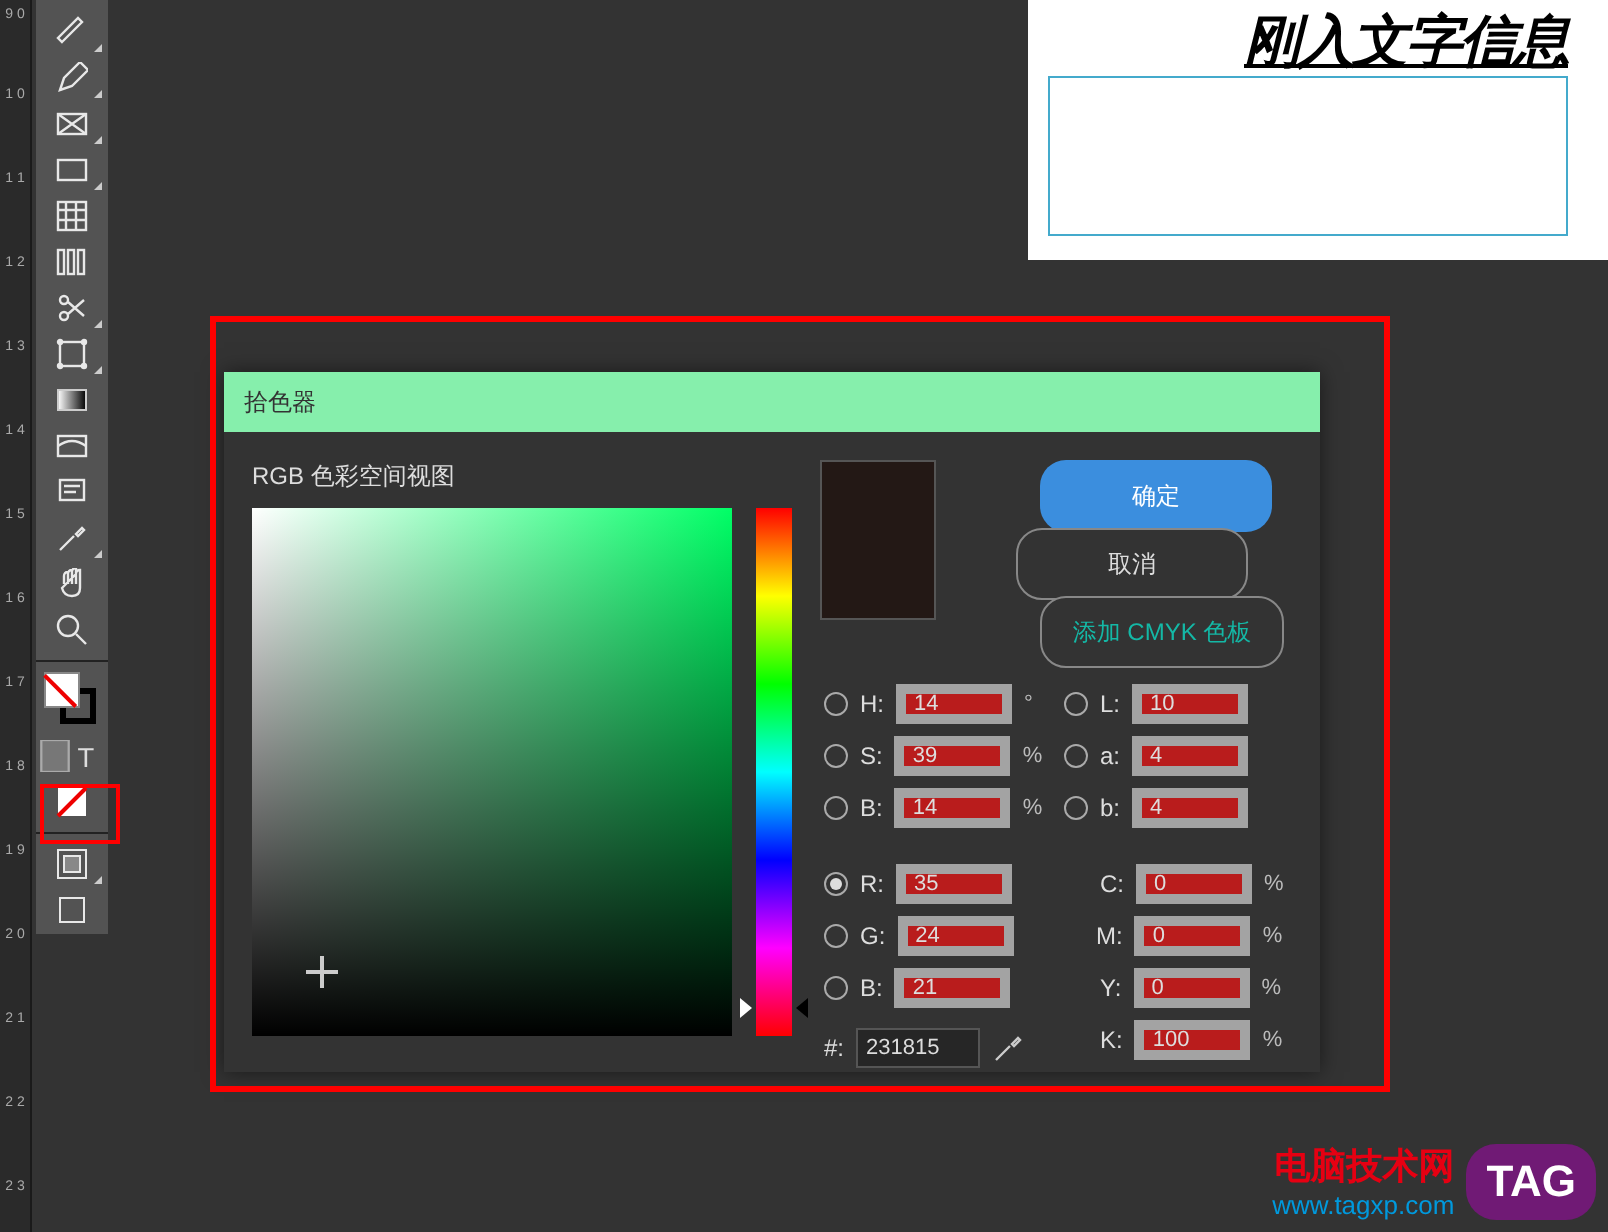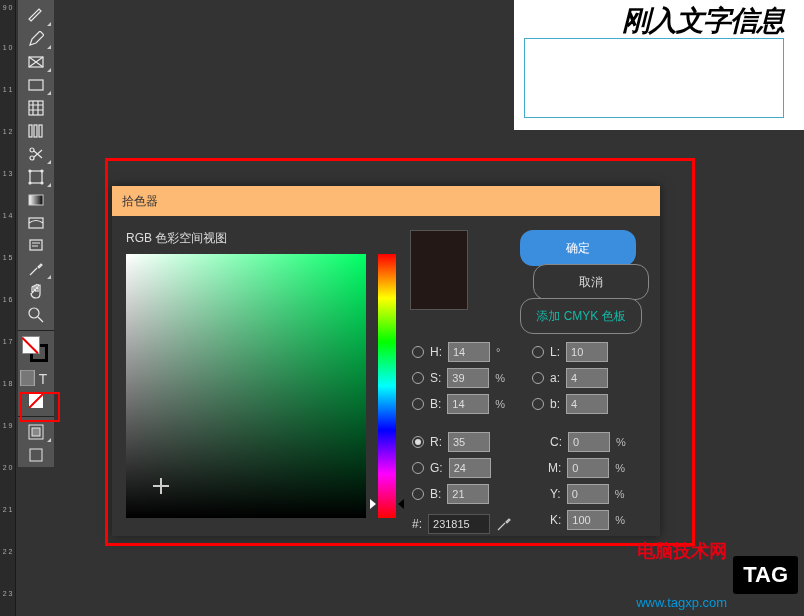--- a/index.html
+++ b/index.html
@@ -1,74 +1,74 @@
 <!DOCTYPE html>
 <html><head>
 <meta charset="utf-8">
 <style>
 * { box-sizing: border-box; margin: 0; padding: 0; }
 body { font-family: "Microsoft YaHei", sans-serif; background: #333; width: 804px; height: 616px; overflow: hidden; position: relative; }
 .canvas-bg { position: absolute; right: 0; top: 0; width: 290px; height: 130px; background: #fff; }
-.canvas-text { position: absolute; right: 20px; top: 2px; font-size: 28px; font-weight: 900; font-style: italic; color: #000; letter-spacing: -1px; }
+.canvas-text { position: absolute; right: 20px; top: 2px; font-size: 28px; font-weight: 900; font-style: italic; color: #000; letter-spacing: -1px; text-decoration: underline; }
 .canvas-frame { position: absolute; right: 20px; top: 38px; width: 260px; height: 80px; border: 1px solid #44aacc; }
 
 .ruler-left { position: absolute; left: 0; top: 0; width: 16px; height: 616px; background: #2a2a2a; border-right: 1px solid #1a1a1a; }
 .ruler-left .tick { position: absolute; left: 0; width: 100%; font-size: 7px; color: #aaa; text-align: center; }
 
 .toolbar { position: absolute; left: 18px; top: 0; width: 36px; background: #535353; padding-top: 4px; }
 .tool { width: 32px; height: 22px; margin: 1px 2px; display: flex; align-items: center; justify-content: center; color: #e8e8e8; cursor: pointer; position: relative; }
 .tool svg { width: 16px; height: 16px; }
 .tool .expand { position: absolute; right: 1px; bottom: 1px; width: 0; height: 0; border-left: 4px solid transparent; border-bottom: 4px solid #ccc; }
 
 .colorswatch-area { position: relative; width: 32px; height: 30px; margin: 2px; }
 .swatch-fill { position: absolute; left: 2px; top: 1px; width: 18px; height: 18px; background: #fff; border: 1px solid #888; }
 .swatch-fill .diag { position: absolute; width: 140%; height: 2px; background: #e00; transform: rotate(45deg); transform-origin: 0 0; top: 0; left: 0; }
 .swatch-stroke { position: absolute; left: 10px; top: 9px; width: 18px; height: 18px; border: 3px solid #000; background: #535353; }
 
 .highlight-box { position: absolute; left: 20px; top: 392px; width: 40px; height: 30px; border: 2px solid #f00; }
 
 .dialog-highlight { position: absolute; left: 105px; top: 158px; width: 590px; height: 388px; border: 3px solid #f00; z-index: 5; pointer-events: none; }
 
 .dialog { position: absolute; left: 112px; top: 186px; width: 548px; background: #333; box-shadow: 0 0 10px rgba(0,0,0,.5); z-index: 3; }
-.titlebar { height: 30px; background: #fdba74; display: flex; align-items: center; padding: 0 10px; font-size: 12px; color: #333; }
+.titlebar { height: 30px; background: #86efac; display: flex; align-items: center; padding: 0 10px; font-size: 12px; color: #333; }
 .dialog-body { padding: 14px; color: #ddd; font-size: 12px; position: relative; height: 320px; }
 .label { font-size: 12px; color: #ddd; margin-bottom: 16px; }
 
 .sat-box { position: absolute; left: 14px; top: 38px; width: 240px; height: 264px; background: linear-gradient(to right, #fff, #00ff66); cursor: crosshair; }
 .sat-overlay { position: absolute; inset: 0; background: linear-gradient(to top, #000, rgba(0,0,0,0)); }
 .sat-cross { position: absolute; left: 27px; bottom: 24px; width: 16px; height: 16px; pointer-events: none; }
 .sat-cross::before, .sat-cross::after { content: ''; position: absolute; background: #ccc; }
 .sat-cross::before { left: 7px; top: 0; width: 2px; height: 16px; }
 .sat-cross::after { top: 7px; left: 0; height: 2px; width: 16px; }
 
 .hue-bar { position: absolute; left: 266px; top: 38px; width: 18px; height: 264px; background: linear-gradient(to bottom, #f00, #ff0, #0f0, #0ff, #00f, #f0f, #f00); cursor: pointer; }
 .hue-ptr-l { position: absolute; left: -8px; top: 245px; width: 0; height: 0; border-top: 5px solid transparent; border-bottom: 5px solid transparent; border-left: 6px solid #fff; }
 .hue-ptr-r { position: absolute; right: -8px; top: 245px; width: 0; height: 0; border-top: 5px solid transparent; border-bottom: 5px solid transparent; border-right: 6px solid #000; }
 
 .preview { position: absolute; left: 298px; top: 14px; width: 58px; height: 80px; background: #231815; border: 1px solid #555; }
 
 .btn { position: absolute; width: 116px; height: 36px; border-radius: 13px; display: flex; align-items: center; justify-content: center; font-size: 12px; cursor: pointer; }
 .btn-ok { left: 408px; top: 14px; background: #3b8ede; color: #fff; }
-.btn-cancel { left: 421px; top: 48px; background: #333; color: #ddd; border: 1px solid #888; }
+.btn-cancel { left: 396px; top: 48px; background: #333; color: #ddd; border: 1px solid #888; }
 .btn-cmyk { left: 408px; top: 82px; background: #333; color: #14b8a6; border: 1px solid #888; width: 122px; }
 
 .field-row { position: absolute; display: flex; align-items: center; gap: 6px; font-size: 12px; color: #ddd; }
 .radio { width: 12px; height: 12px; border: 1px solid #aaa; border-radius: 50%; display: inline-flex; align-items: center; justify-content: center; }
 .radio.on::after { content: ''; width: 6px; height: 6px; background: #ddd; border-radius: 50%; }
-.num-input { width: 42px; height: 20px; background: #737373; border: 1px solid #a3a3a3; color: #ddd; font-size: 11px; padding: 0 4px; }
+.num-input { width: 58px; height: 20px; background: #b91c1c; border: 5px solid #a3a3a3; color: #ddd; font-size: 11px; padding: 0 4px; }
 .hex-input { width: 62px; height: 20px; background: #262626; border: 1px solid #555; color: #ddd; font-size: 11px; padding: 0 4px; }
 .unit { font-size: 11px; color: #bbb; width: 12px; }
 
 .eyedrop { width: 16px; height: 16px; color: #ccc; cursor: pointer; }
 
 .watermark { position: absolute; right: 6px; bottom: 6px; display: flex; align-items: center; gap: 6px; z-index: 10; }
-.wm-text { display: flex; flex-direction: column; align-items: flex-end; gap: 32px; }
+.wm-text { display: flex; flex-direction: column; align-items: flex-end; }
 .wm-cn { font-size: 18px; font-weight: bold; color: #e60012; }
 .wm-url { font-size: 13px; color: #0099dd; }
-.wm-tag { background: #000000; color: #fff; font-weight: bold; font-size: 22px; padding: 6px 10px; border-radius: 3px; }
+.wm-tag { background: #701a75; color: #fff; font-weight: bold; font-size: 22px; padding: 6px 10px; border-radius: 15px; }
 </style>
 </head>
 <body>
 
 <div class="canvas-bg">
   <div class="canvas-text">刚入文字信息</div>
   <div class="canvas-frame"></div>
 </div>
 
 <div class="ruler-left">

